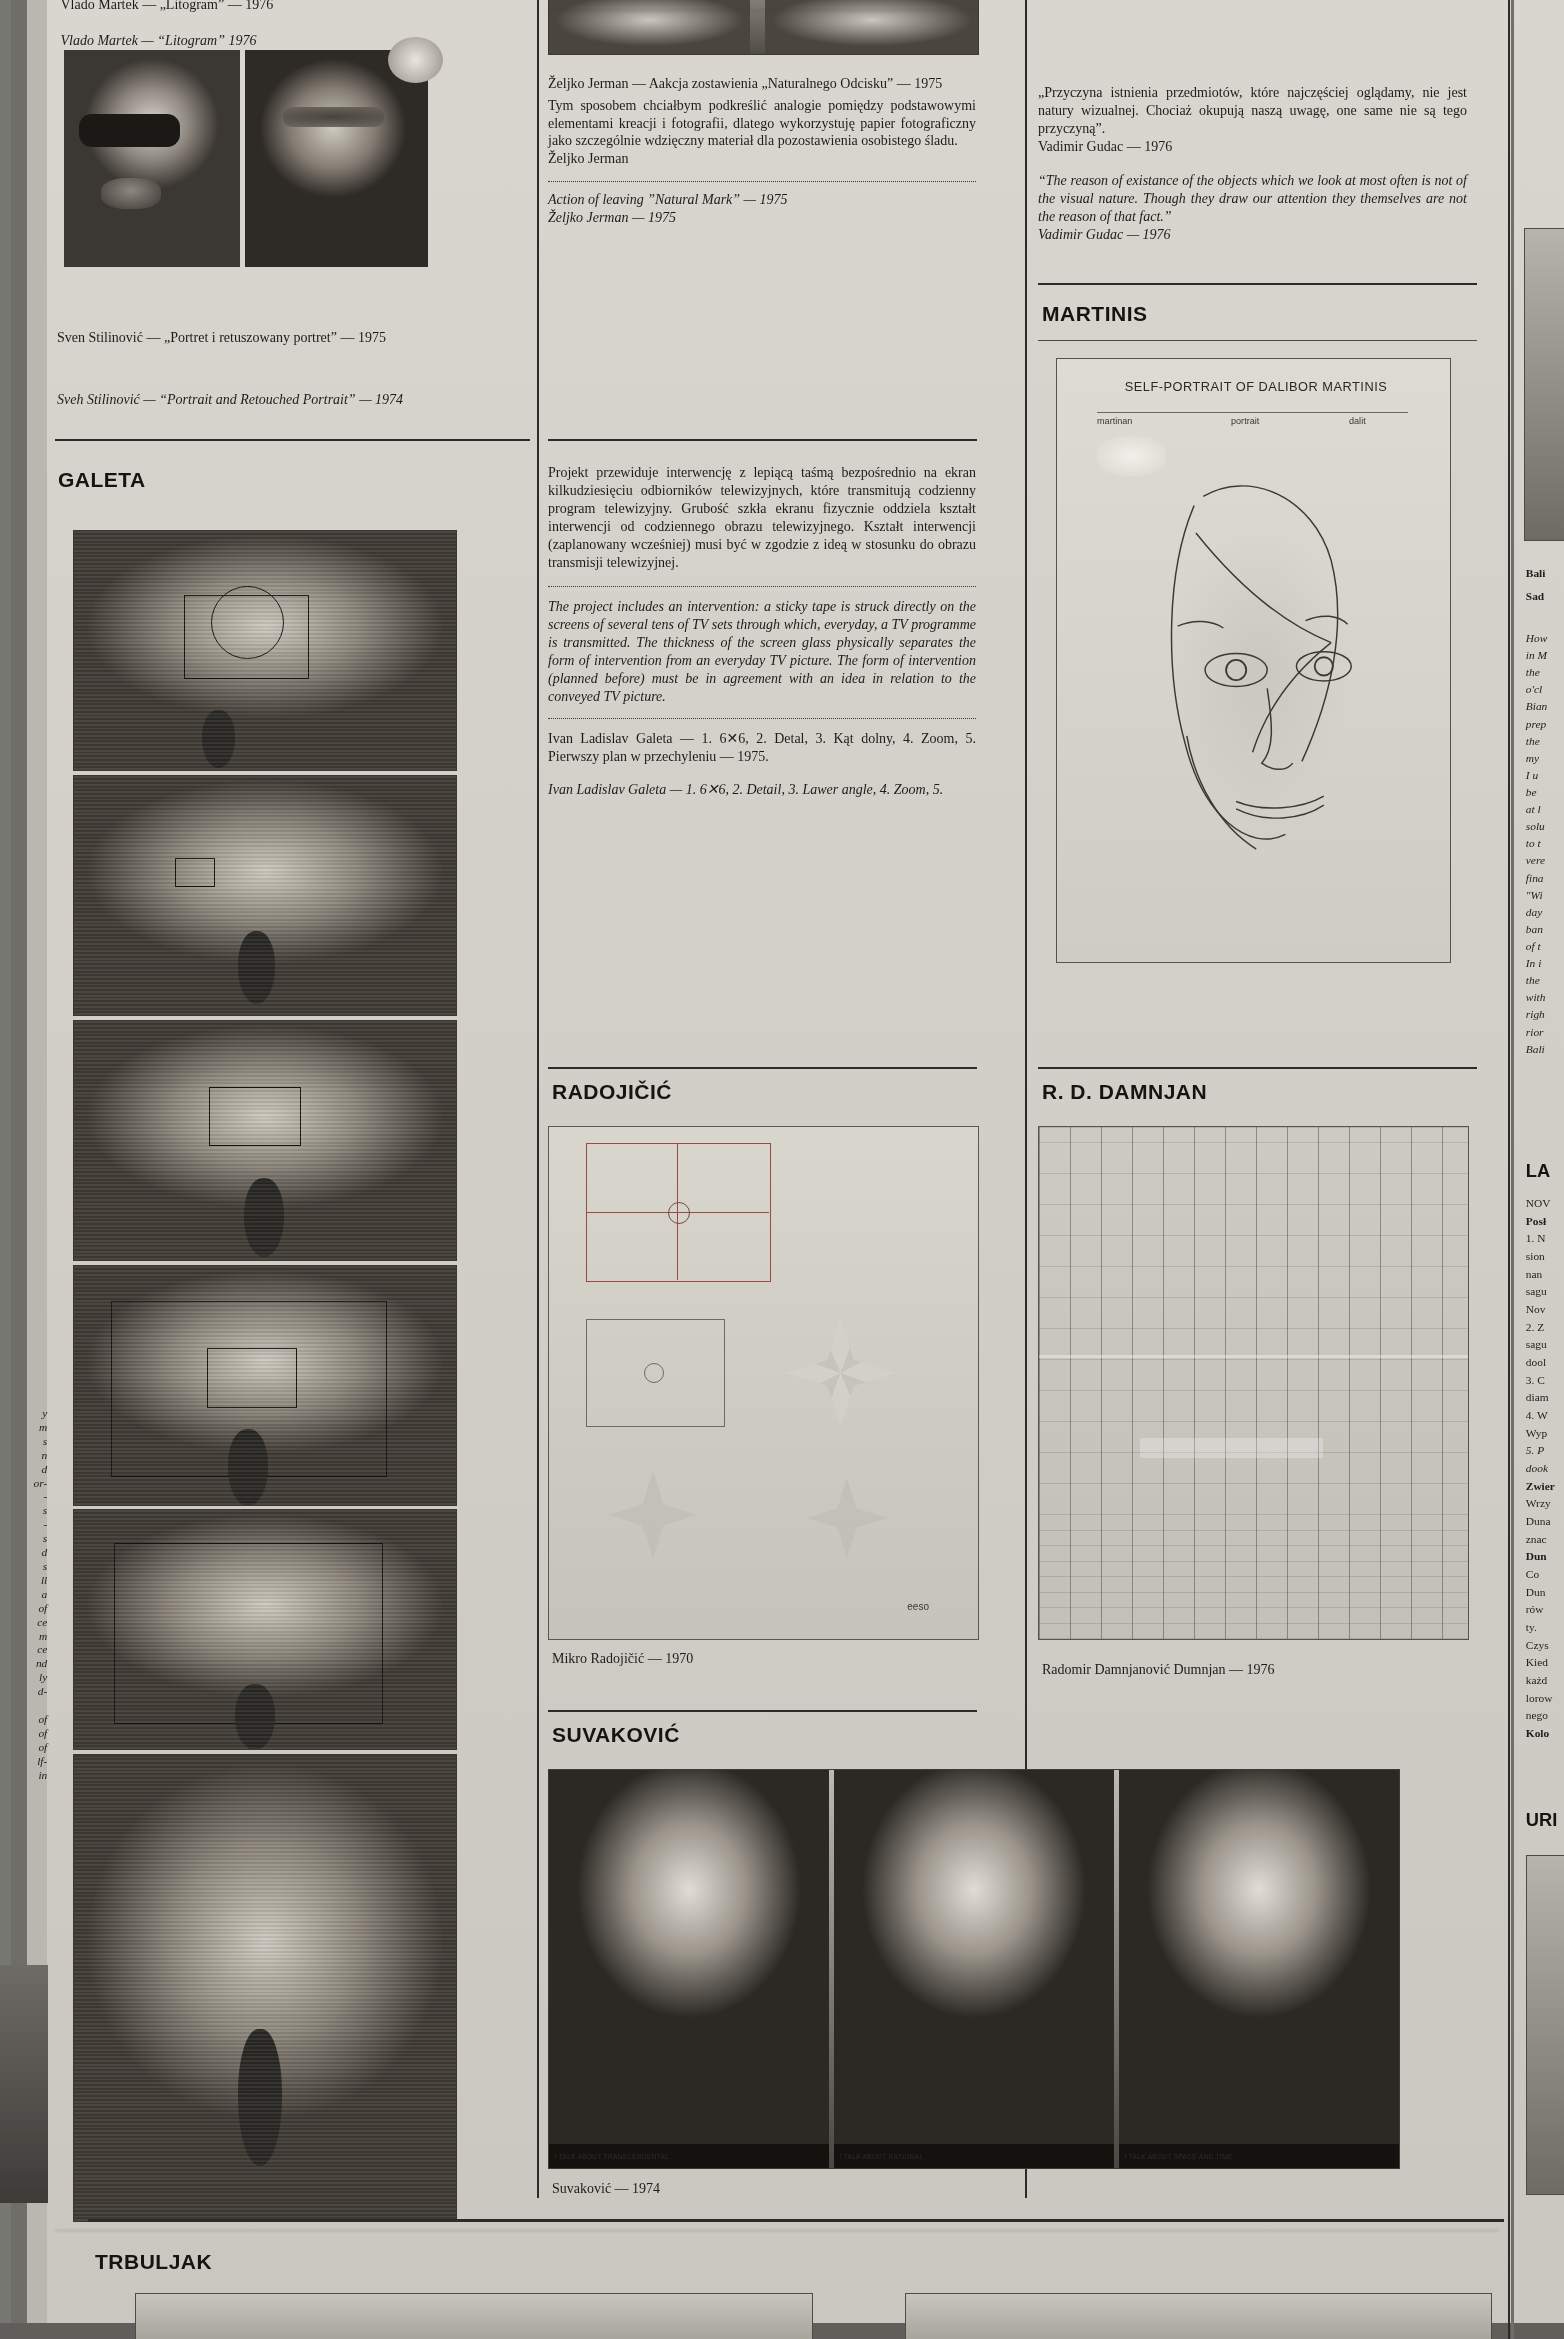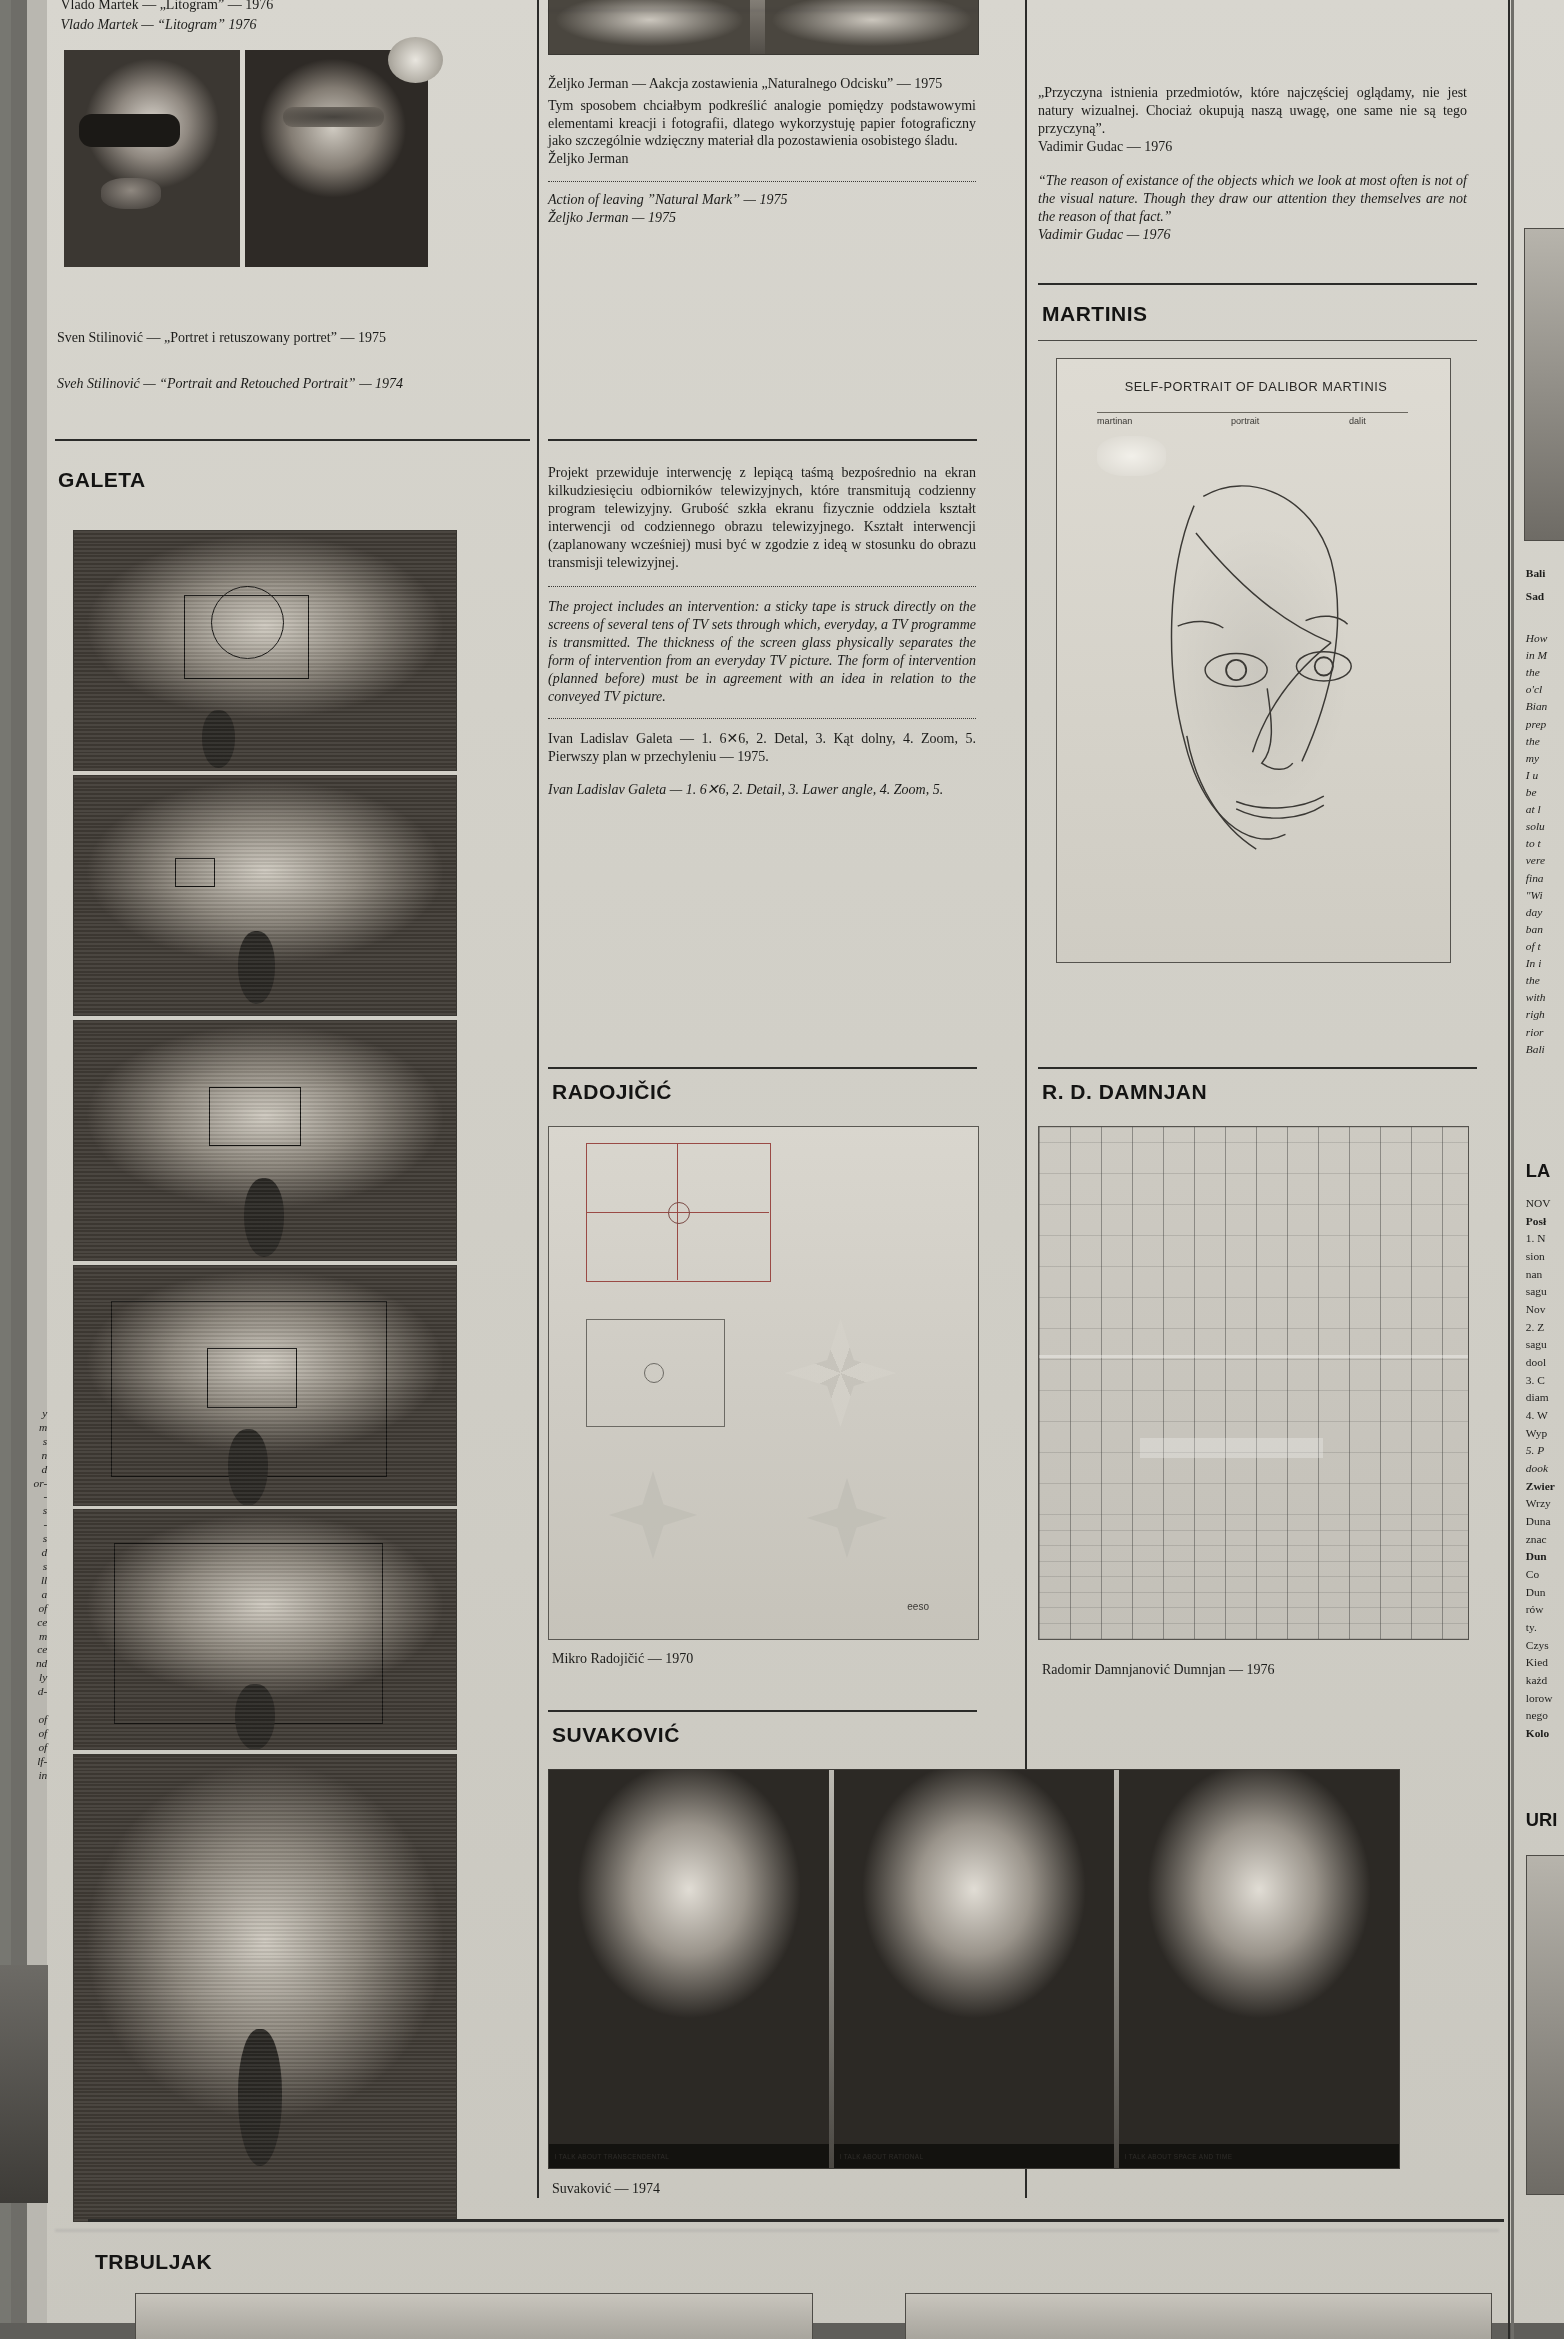--- a/index.html
+++ b/index.html
@@ -29,21 +29,21 @@
     font-size:14px;line-height:1.28;text-align:justify;color:#1c1c1a;
   }
   .en{
     font-family:"Liberation Serif", serif;
     font-style:italic;font-size:14px;line-height:1.28;text-align:justify;color:#1c1c1a;
   }
   .cap{
     font-family:"Liberation Serif", serif;
     font-size:14px;line-height:1.3;color:#1c1c1a;
   }
-  .cap.it{font-style:italic;}
+  .cap.it{font-style:italic;margin-top:16px;}
   .secthead{
     font-family:"Liberation Sans", sans-serif;
     font-weight:bold;font-size:21px;letter-spacing:0.5px;color:#141413;
   }
   .smallhead{
     font-family:"Liberation Sans", sans-serif;
     font-weight:bold;font-size:18.3px;color:#141413;
   }
   .tinytxt{font-size:11.4px;line-height:1.22;color:#1d1d1b;}
   .tinytxt.it{font-style:italic;}

